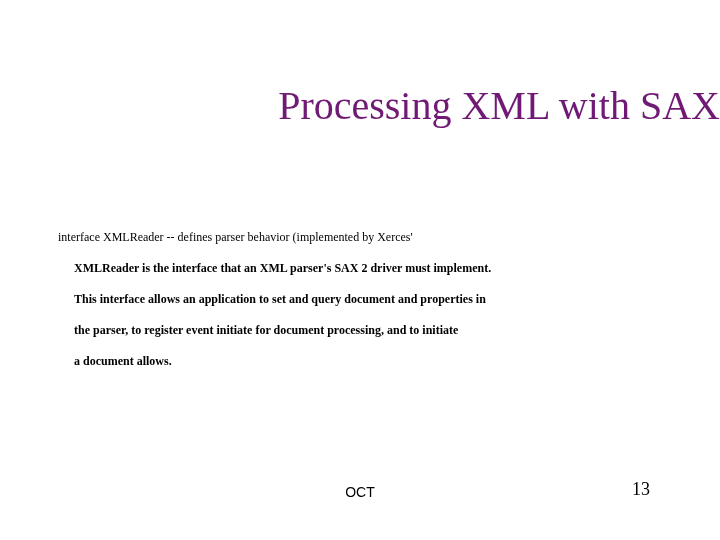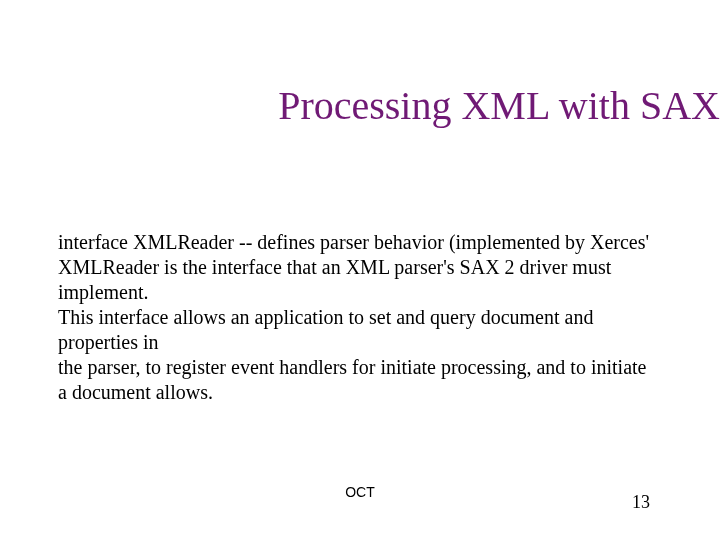--- a/index.html
+++ b/index.html
@@ -28,59 +28,59 @@
     font-weight: 400;
     color: #701a75;
     font-family: "Times New Roman", Times, serif;
     margin-top: 36px;
   }
   .body {
     position: absolute;
     top: 230px;
     left: 58px;
     right: 48px;
-    font-size: 20px;
+    font-size: 12px;
     line-height: 1.25;
     color: #000000;
   }
   .def-line1 { margin: 0; }
   .def-line2 { margin: 0 0 22px 0; padding-left: 130px; }
-  .para { margin: 0; }
+  .para { margin: 16px; font-weight: bold; }
   .footer-center {
     position: absolute;
     bottom: 40px;
     left: 0;
     width: 100%;
     text-align: center;
     font-family: Arial, Helvetica, sans-serif;
     font-size: 14px;
     color: #000000;
     margin-top: 8px;
   }
   .footer-pagenum {
     position: absolute;
-    bottom: 27px;
+    bottom: 40px;
     right: 70px;
     font-family: "Times New Roman", Times, serif;
     font-size: 18px;
     color: #000000;
   }
 </style>
 </head>
 <body>
 
 <div class="slide">
 
   <div class="title">Processing XML with SAX</div>
 
   <div class="body">
     <p class="def-line1">interface XMLReader  -- defines parser behavior (implemented by Xerces'</p>
 
     <p class="para">XMLReader is the interface that an XML parser's SAX 2 driver must implement.</p>
     <p class="para">This interface allows an application to set and query document and properties in</p>
-    <p class="para">the parser, to register event handlers for initiate processing, and to initiate</p>
+    <p class="para">the parser, to register event initiate for document processing, and to initiate</p>
     <p class="para">a document allows.</p>
   </div>
 
   <div class="footer-center">OCT</div>
 
   <div class="footer-pagenum">13</div>
 </div>
 
 </body></html>

